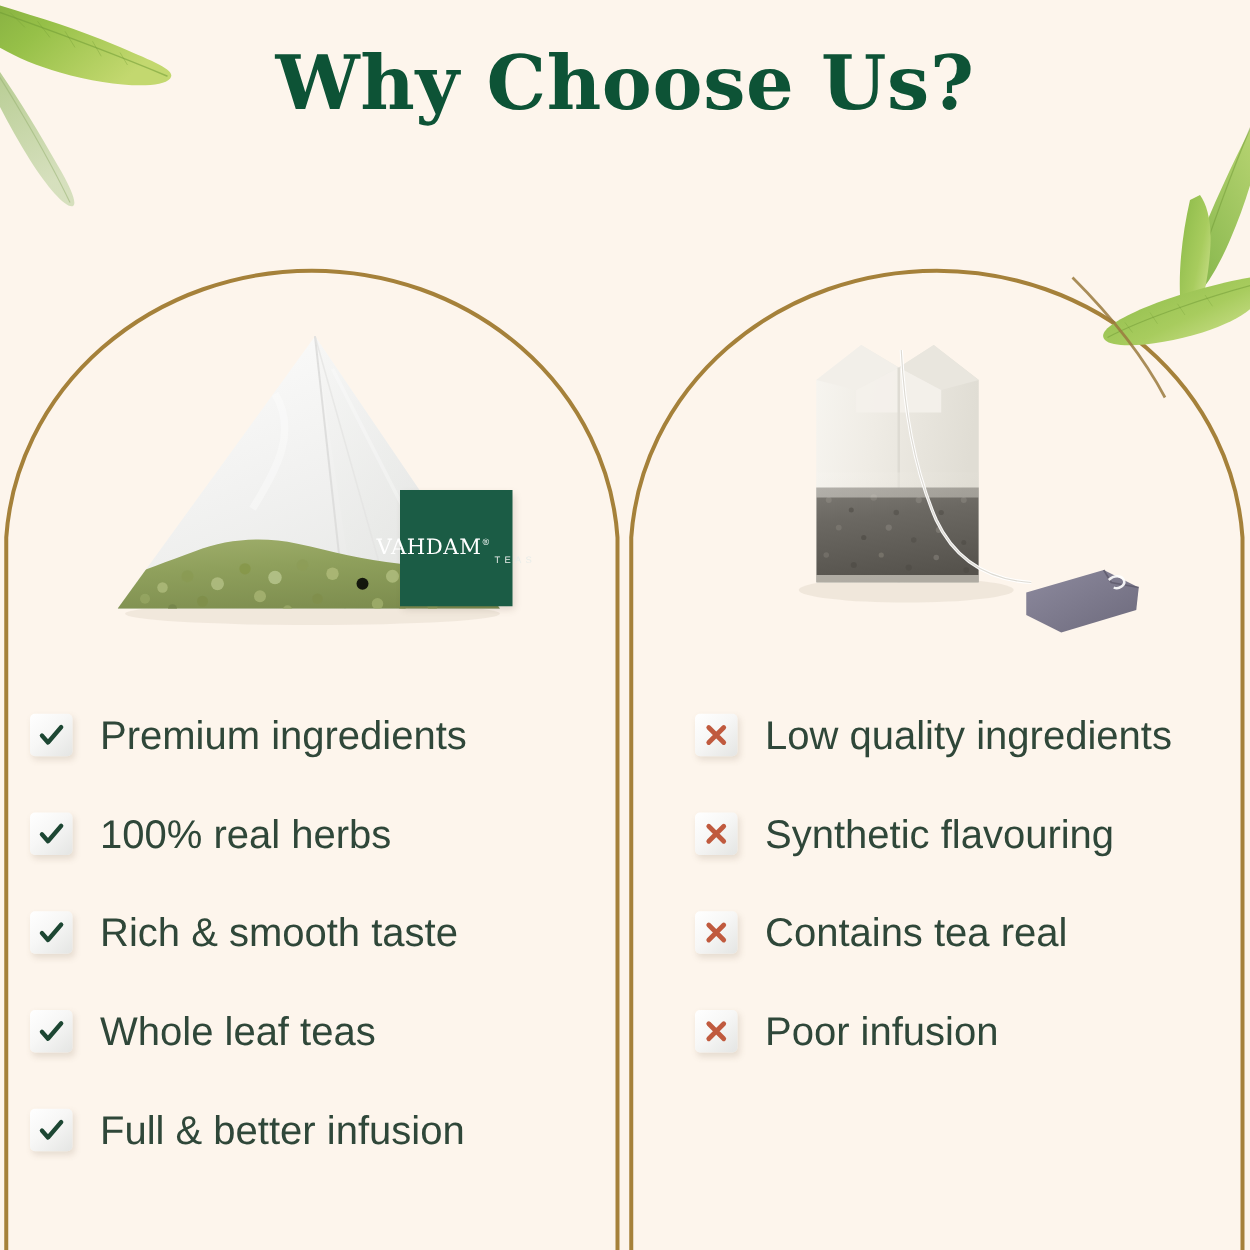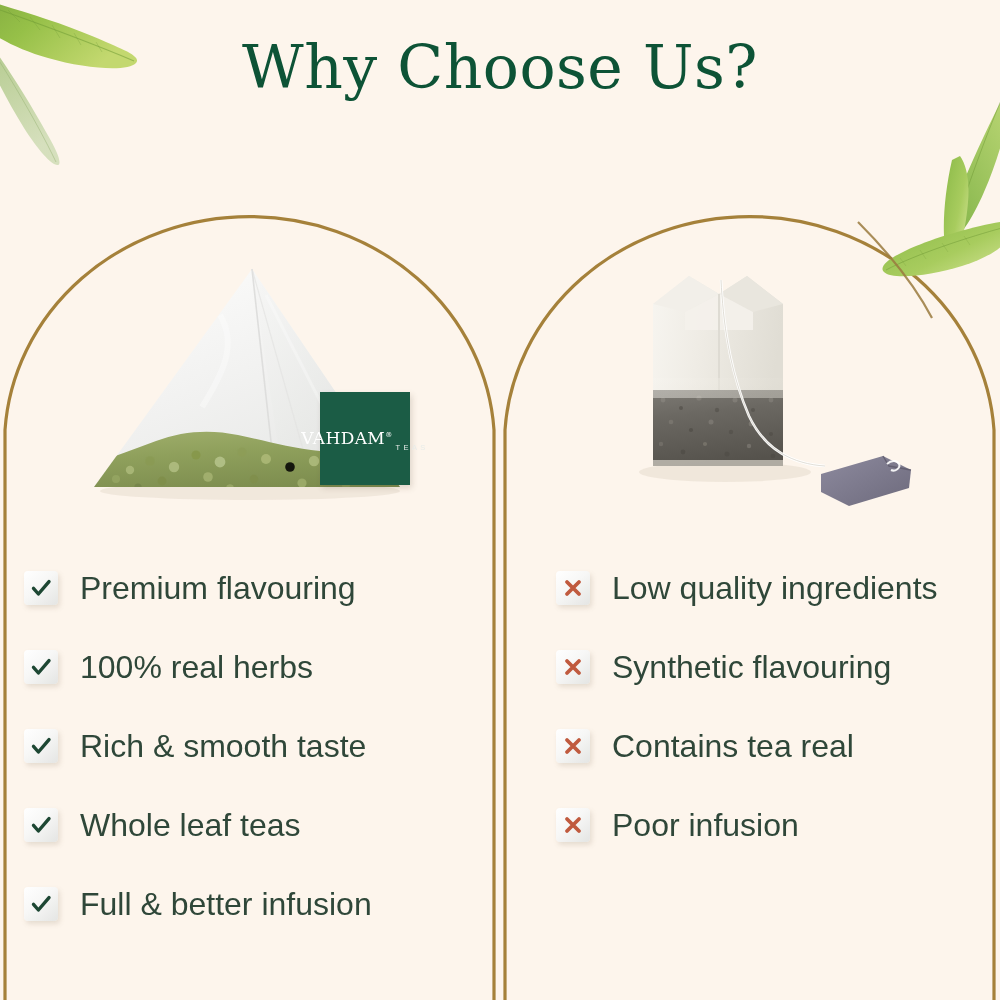--- a/index.html
+++ b/index.html
@@ -42,21 +42,21 @@
 
   
   #title {
     position: absolute;
     left: 0;
     top: 34px;
     width: 1000px;
     text-align: center;
     font-family: "DejaVu Serif", serif;
     font-size: 60px;
-    font-weight: 400;
+    font-weight: 700;
     letter-spacing: 0.5px;
     color: #0d5336;
     line-height: 1.1;
   }
 
   
   .product-area {
     position: absolute;
     top: 215px;
     height: 310px;
@@ -368,21 +368,21 @@
   </div>
 
   <div class="list-col" id="list-left">
 
     <div class="feature-row">
       <span class="mark-box">
         <svg width="22" height="22" viewBox="0 0 22 22">
             <path d="M3.5 11.4 L8.4 17 L19 4.6" fill="none" stroke="#1d4733" stroke-width="3.4" stroke-linecap="round" stroke-linejoin="round"></path>
           </svg>
       </span>
-      <span class="feature-label">Premium flavouring</span>
+      <span class="feature-label">Premium ingredients</span>
     </div>
 
     <div class="feature-row">
       <span class="mark-box">
         <svg width="22" height="22" viewBox="0 0 22 22">
             <path d="M3.5 11.4 L8.4 17 L19 4.6" fill="none" stroke="#1d4733" stroke-width="3.4" stroke-linecap="round" stroke-linejoin="round"></path>
           </svg>
       </span>
       <span class="feature-label">100% real herbs</span>
     </div>

